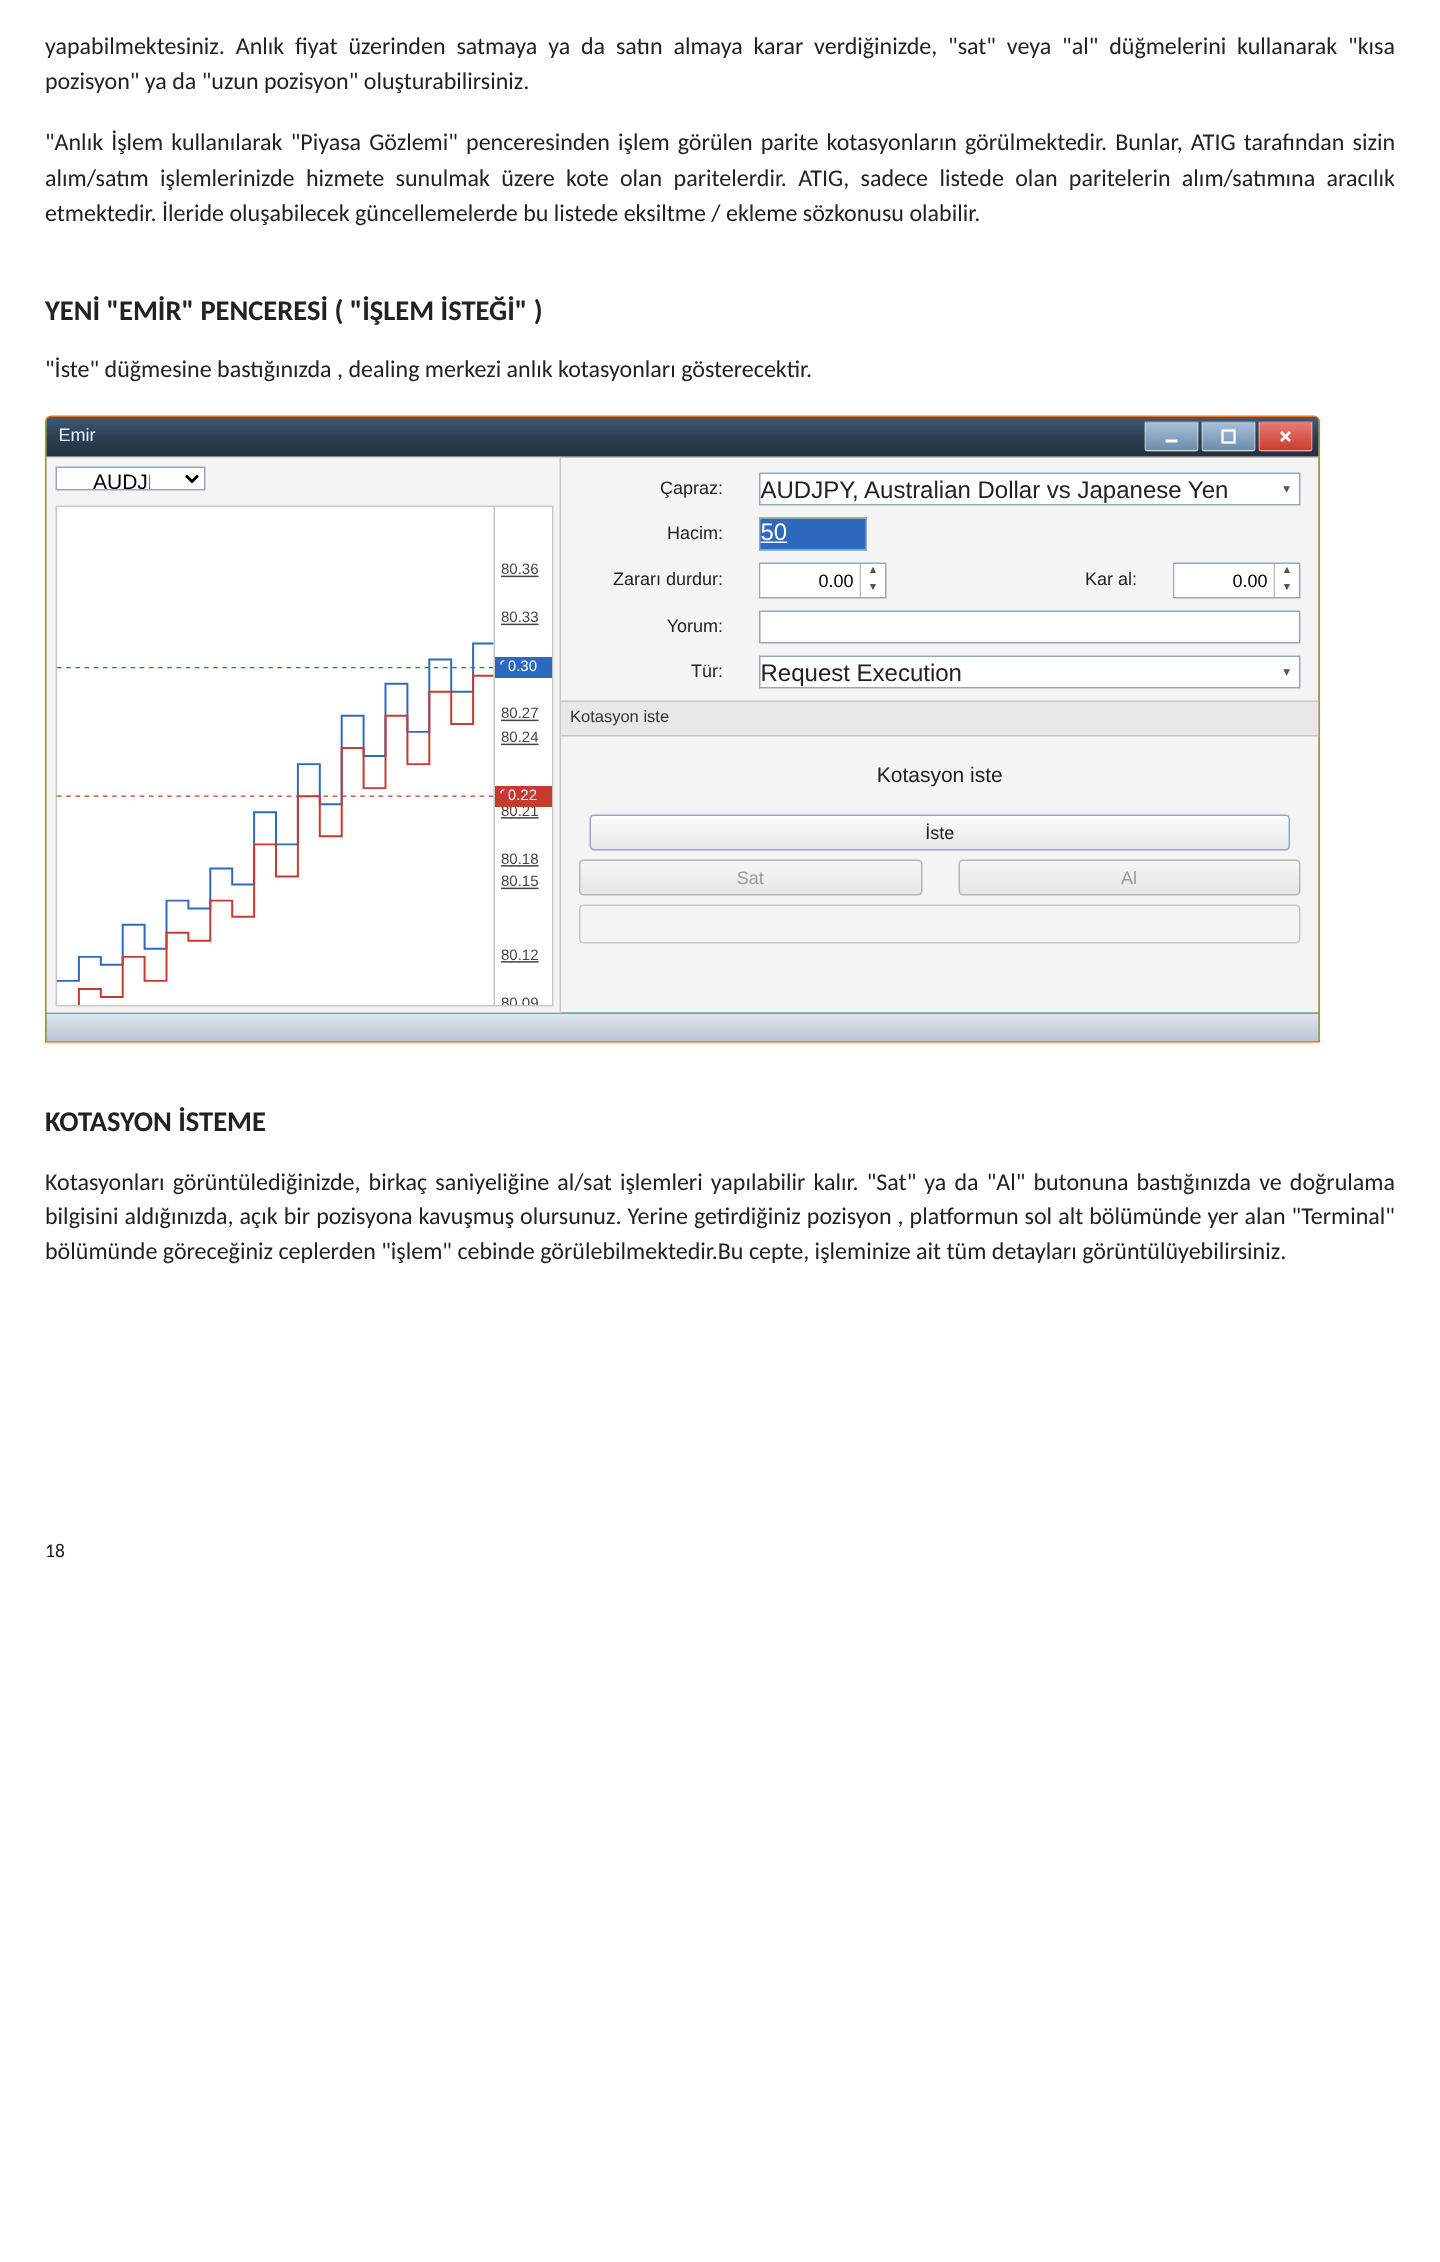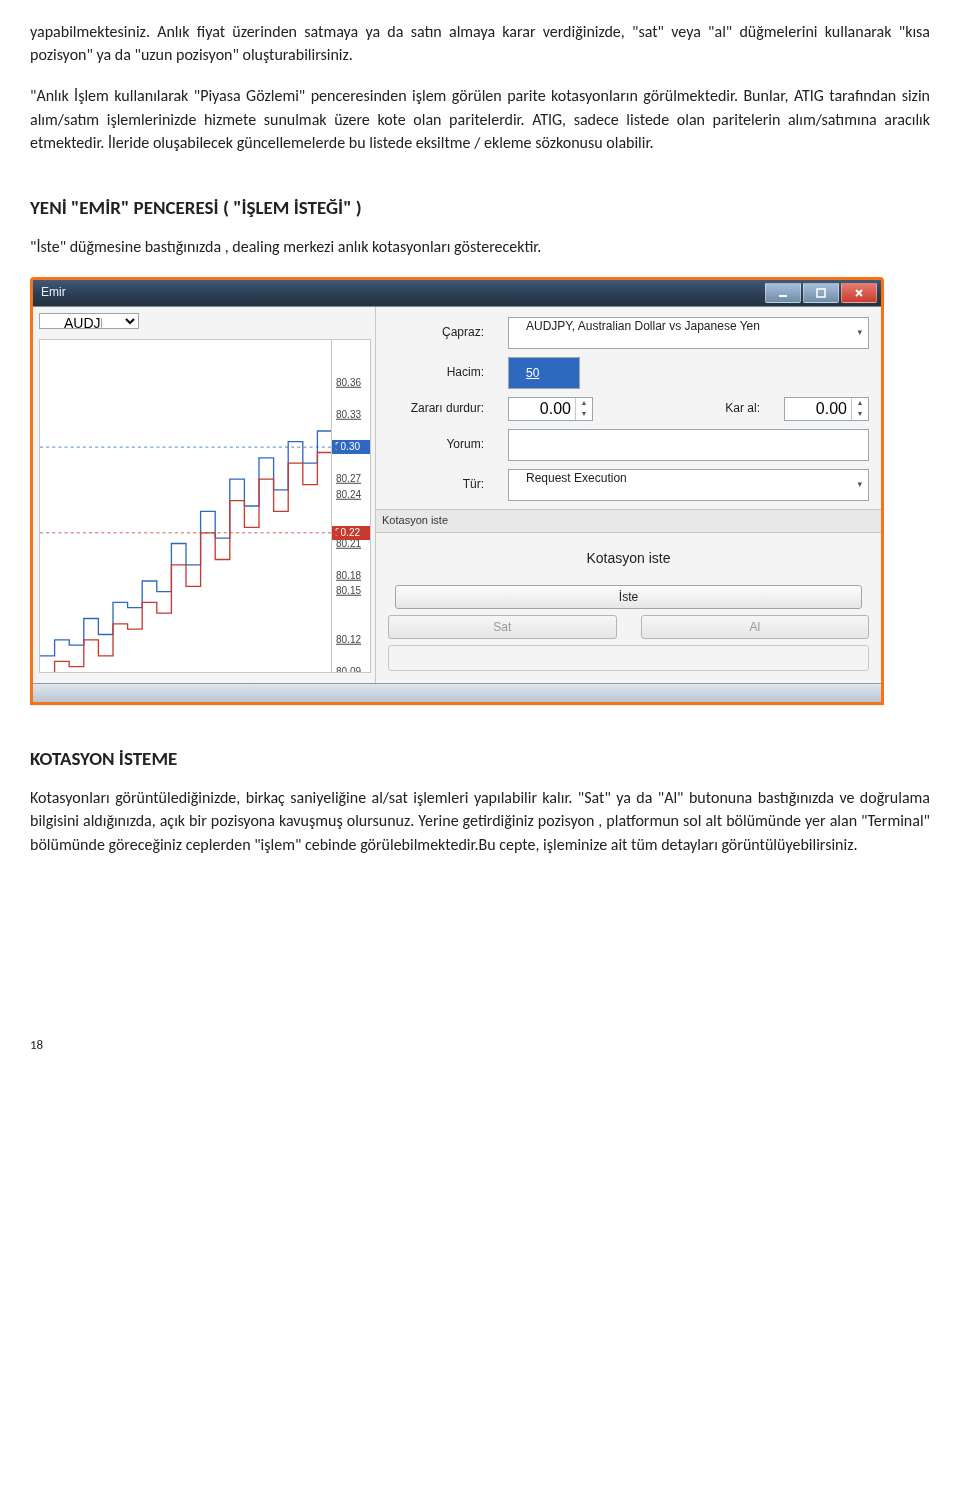--- a/index.html
+++ b/index.html
@@ -27,21 +27,21 @@
     color: rgba(0,0,0,0.03);
     pointer-events: none;
     z-index: 0;
     letter-spacing: -12px;
   }
 
   
   .app-window {
     width: 848px;
     margin: 0 0 24px 0;
-    border: 3px solid #f97316;
+    border: 1px solid #f97316;
     border-radius: 4px 4px 0 0;
     overflow: hidden;
     font-family: "Segoe UI", Tahoma, sans-serif;
     font-size: 12px;
     color: #222;
     box-shadow: 0 1px 2px rgba(0,0,0,0.1);
     position: relative;
     z-index: 1;
     background: #22c55e;
   }
@@ -119,28 +119,28 @@
     flex: 1;
     padding: 10px 12px 12px 12px;
   }
   .form-row {
     display: flex; align-items: center; gap: 24px; margin-bottom: 8px;
   }
   .form-lbl {
     width: 96px; text-align: right; color: #222;
   }
   .txtinput, .selectbox {
-    height: 32px; border: 1px solid #9aa6b2; background: #fff;
-    font-size: 12px; padding: 0 17px; box-sizing: border-box;
+    height: 22px; border: 1px solid #9aa6b2; background: #fff;
+    font-size: 16px; padding: 0 0; box-sizing: border-box;
   }
   .txtinput.sel { background: #2f69bf; color: #fff; }
   .stepper {
     display:flex; align-items:center; border:1px solid #9aa6b2; height:22px; background:#fff;
   }
-  .stepper input { border:none; width:60px; text-align:right; padding-right:4px; font-size:16px; height:20px; outline:none; }
+  .stepper input { border:none; width:60px; text-align:right; padding-right:4px; font-size:12px; height:20px; outline:none; }
   .stepper .spn {
     width:16px; height:100%; border-left:1px solid #c7c7c7;
     display:flex; flex-direction:column;
   }
   .stepper .spn div { flex:1; display:flex; align-items:center; justify-content:center; font-size:7px; color:#555; }
   .dd { position:relative; }
   .dd::after { content:"▾"; position:absolute; right:6px; top:50%; transform:translateY(-50%); color:#555; font-size:9px; }
   .section-bar {
     background:#e8e8e8; border-top:1px solid #c7c7c7; border-bottom:1px solid #c7c7c7;
     padding:3px 6px; font-size:11px; color:#333; margin:4px -12px 10px -12px;

